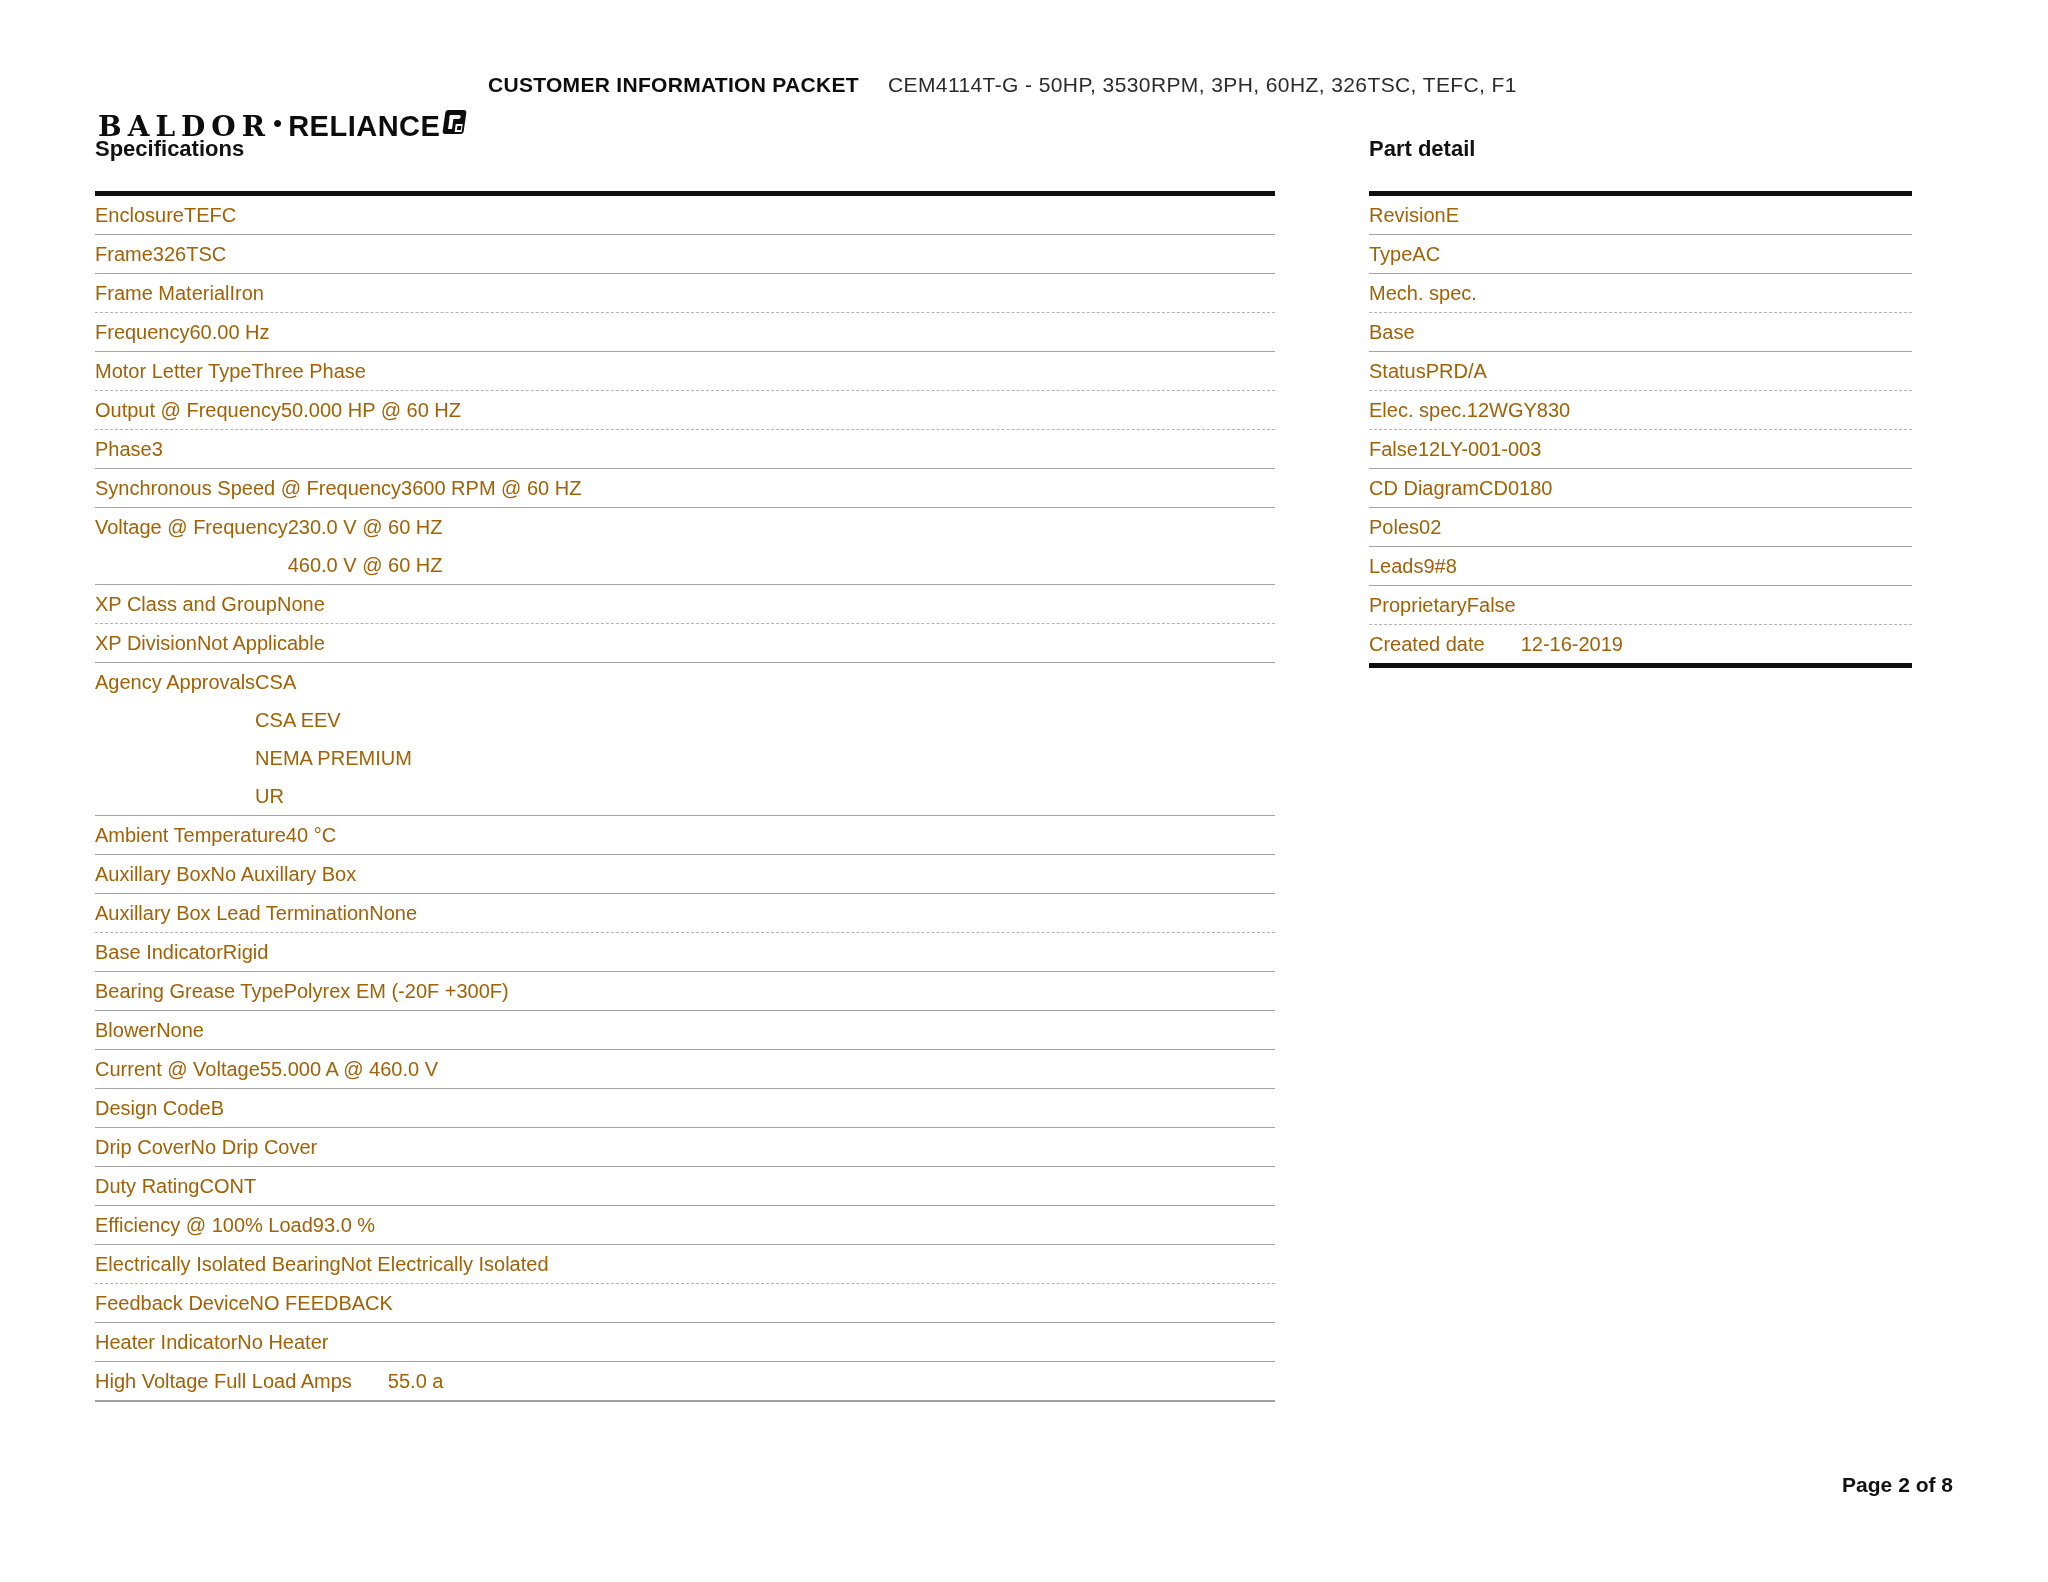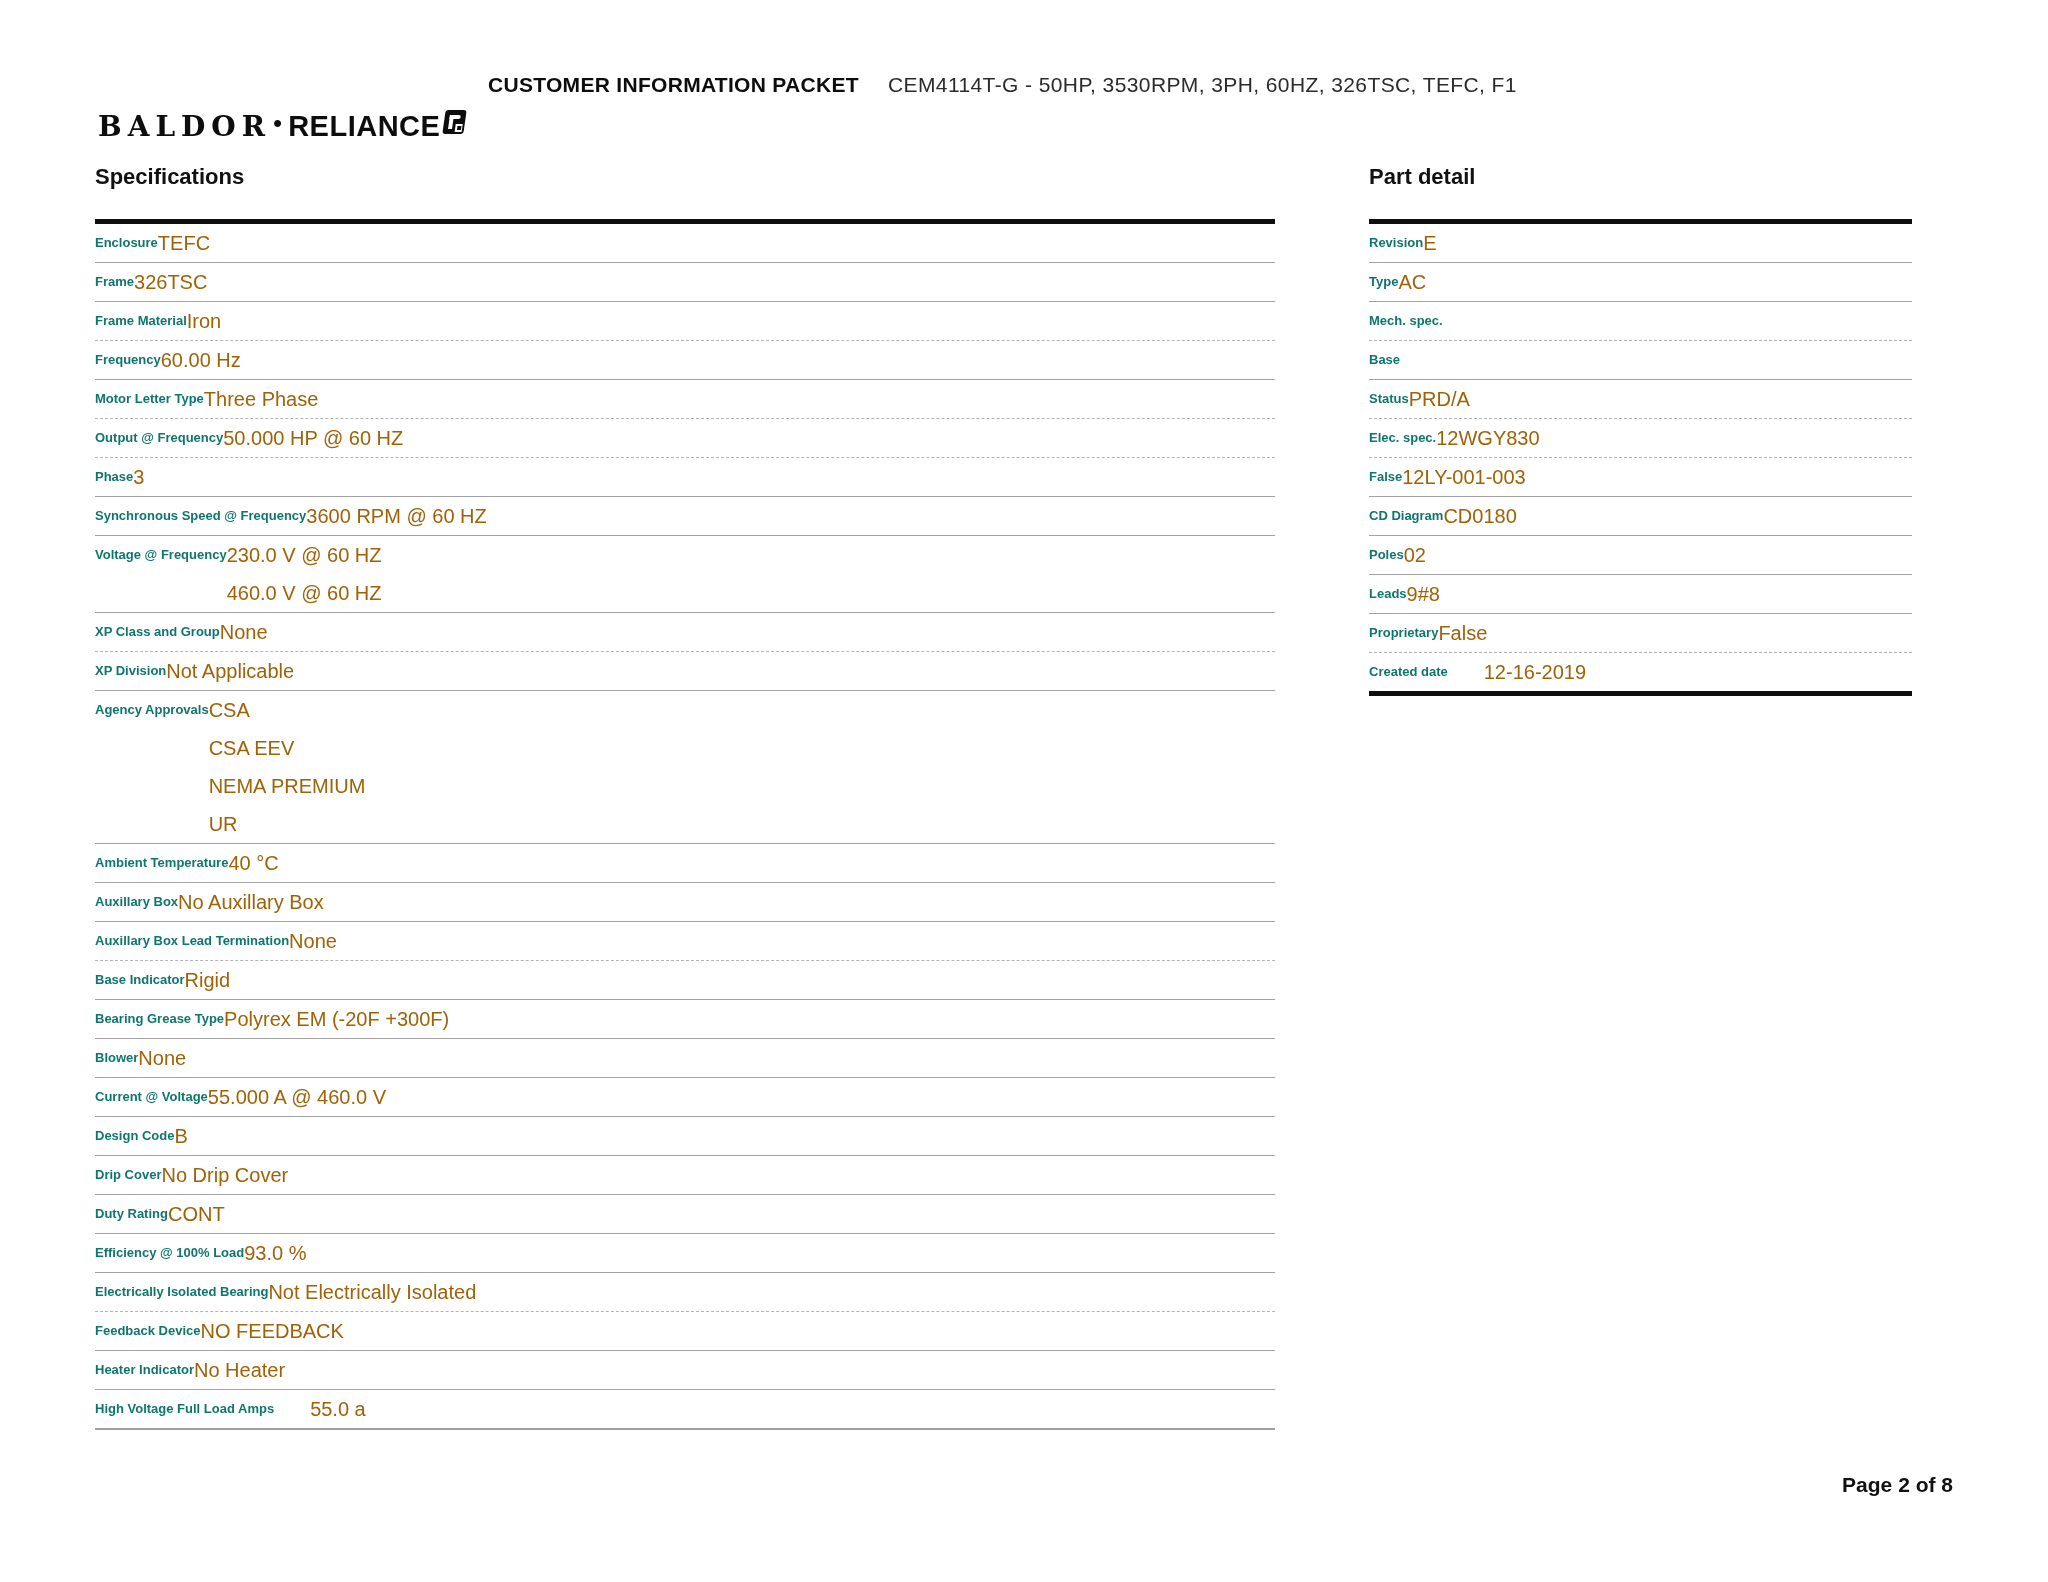--- a/index.html
+++ b/index.html
@@ -92,21 +92,21 @@
   .model-line {
     position: absolute;
     left: 888px; top: 7px;
     font-size: 21px;
     letter-spacing: 0.4px;
     color: #2b2b2b;
     white-space: nowrap;
   }
 
   
-  .section { position: absolute; top: 164px; }
+  .section { position: absolute; top: 136px; }
   .section-spec { left: 95px;  width: 1180px; }
   .section-part { left: 1369px; width: 543px; }
   .section-title {
     font-size: 22px;
     font-weight: bold;
     line-height: 26px;
     color: #111111;
   }
   .kv-table {
     margin-top: 29px;
@@ -117,25 +117,25 @@
 
   .row {
     display: flex;
     justify-content: space-between;
     align-items: flex-start;
     border-bottom: 1px solid #a3a3a3;
   }
   .row.dashed { border-bottom: 1px dashed #b4b4b4; }
   .row:last-child { border-bottom: none; gap: 36px; }
   .row .label {
-    font-weight: bold;
-    font-size: 13px;
+    font-weight: normal;
+    font-size: 20px;
     line-height: 38px;
     white-space: nowrap;
-    color: #0f766e;
+    color: #a16207;
   }
   .row .values { flex: 1; }
   .row .values .vline {
     font-size: 20px;
     line-height: 38px;
     text-align: left;
     white-space: nowrap;
     color: #a16207;
     min-height: 38px;
   }

